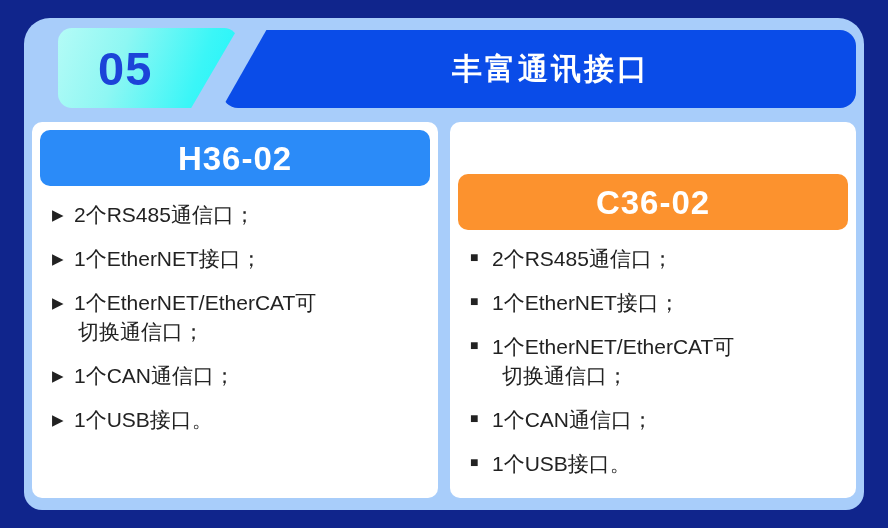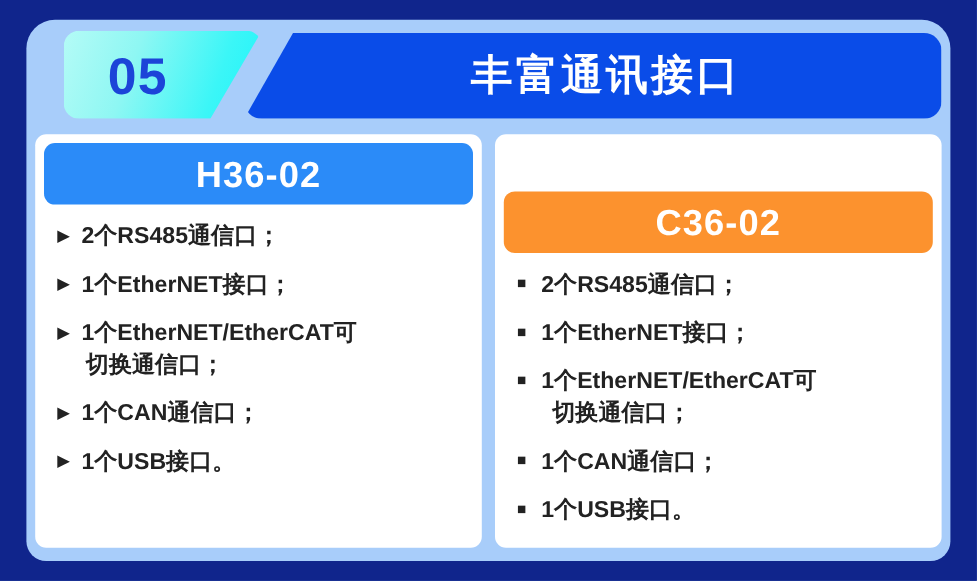--- a/index.html
+++ b/index.html
@@ -66,21 +66,21 @@
     background: #0a4ce8;
     border-radius: 12px 16px 16px 16px;
     -webkit-clip-path: polygon(7% 0, 100% 0, 100% 100%, 0 100%);
     clip-path: polygon(7% 0, 100% 0, 100% 100%, 0 100%);
     display: flex;
     align-items: center;
     justify-content: center;
   }
   .title-text {
     color: #ffffff;
-    font-size: 38px;
+    font-size: 30px;
     font-weight: bold;
     letter-spacing: 3px;
     line-height: 1;
     padding-left: 24px;
   }
 
   
   .cards {
     position: absolute;
     left: 24px;
@@ -136,21 +136,20 @@
   .bullet-mark {
     flex: none;
     width: 22px;
     color: #222222;
     font-size: 15px;
     line-height: 1.98;
   }
   .bullet-mark.square { font-size: 14px; }
   .bullet-text {
     flex: 1 1 auto;
-    font-weight: bold;
   }
   .bullet-text .cont {
     display: block;
     padding-left: 4px;
   }
   .card-right .bullet-text .cont {
     padding-left: 10px;
   }
 </style>
 </head>

